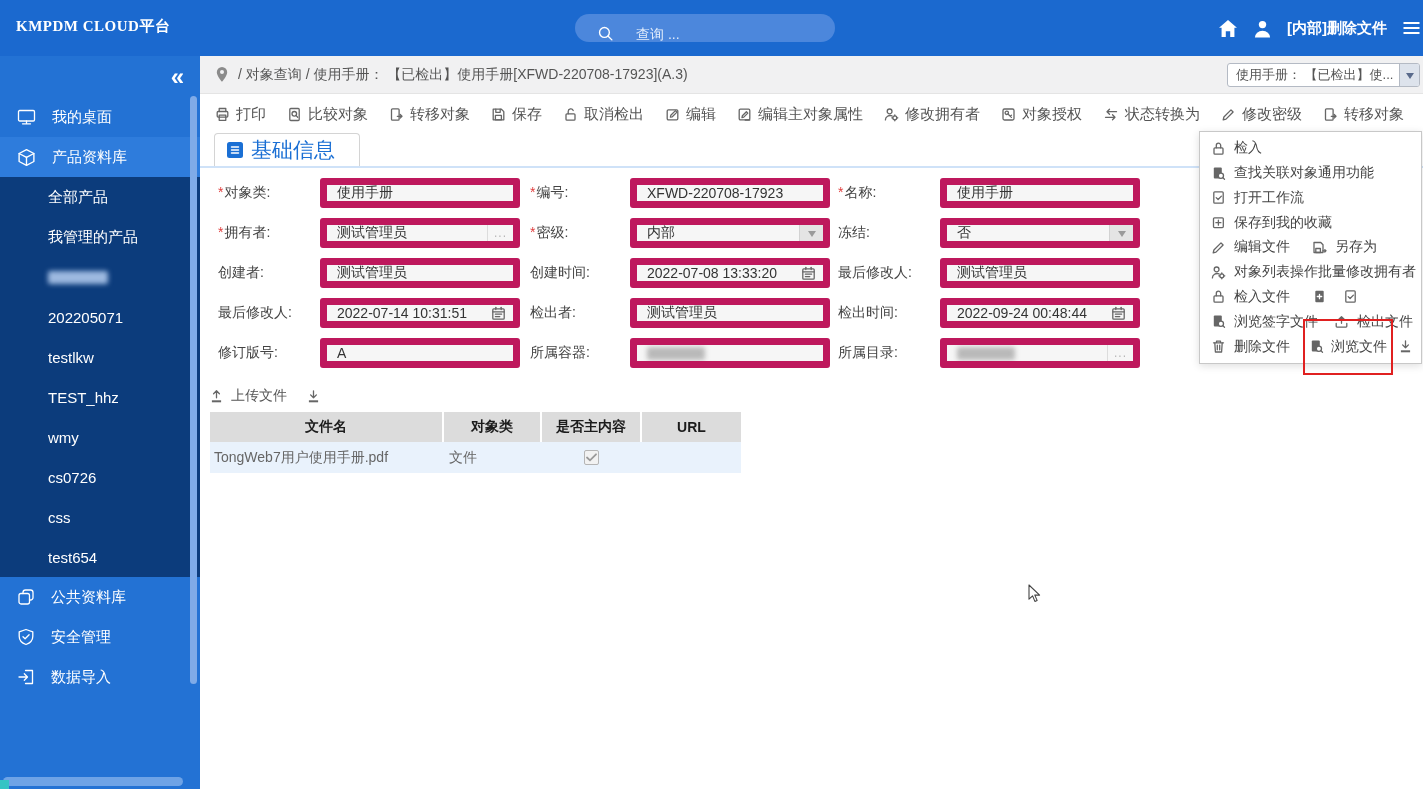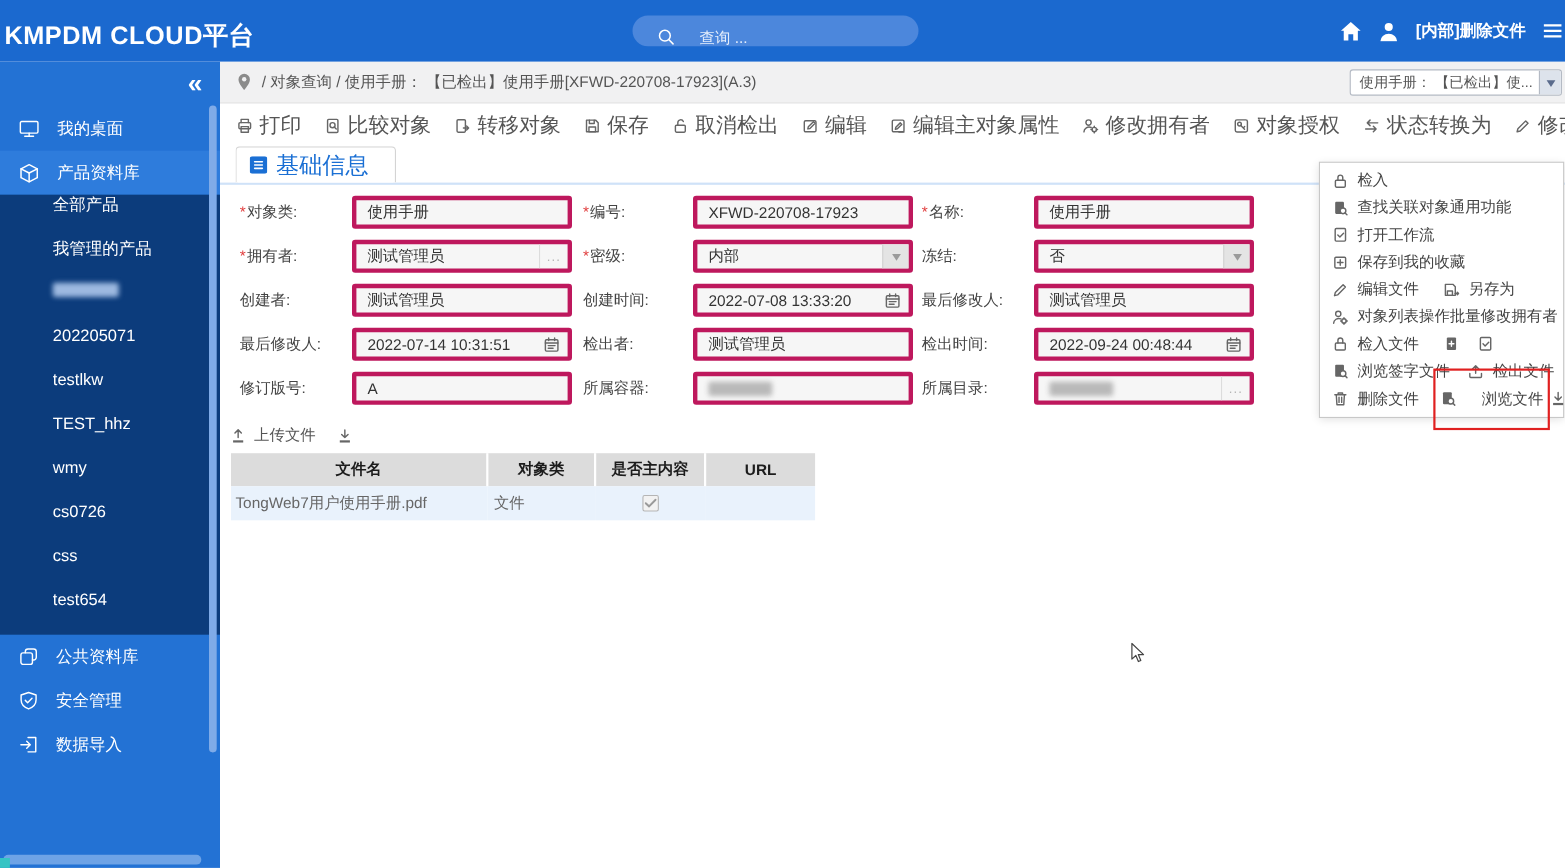--- a/index.html
+++ b/index.html
@@ -7,65 +7,65 @@
   body {
     position:relative; overflow:hidden; background:#fff;
     font-family:"Liberation Sans","DejaVu Sans",sans-serif; color:#333;
   }
   svg { display:block; }
   .ic  { stroke:#666; fill:none; stroke-width:1.3; stroke-linecap:round; stroke-linejoin:round; }
   .icw { stroke:#fff; fill:none; stroke-width:1.3; stroke-linecap:round; stroke-linejoin:round; }
 
   
   .header { position:absolute; top:0; left:0; width:1423px; height:56px; background:#1b69cf; z-index:5; }
-  .app-title { position:absolute; left:4px; top:17px; color:#fff; font-weight:bold; font-size:23px; letter-spacing:.5px; }
+  .app-title { position:absolute; left:16px; top:17px; color:#fff; font-weight:bold; font-size:15px; letter-spacing:.5px;font-family:Liberation Serif, serif; }
   .search-pill { position:absolute; left:575px; top:14px; width:260px; height:28px; background:#4c87dc; border-radius:14px; display:flex; align-items:flex-end; }
   .search-pill svg { margin-left:22px; }
   .search-input { margin-left:22px; border:none; outline:none; background:transparent; color:#fff; font-size:14px; width:170px; font-family:inherit; }
   .search-input::placeholder { color:#e3edfb; opacity:1; }
   .header-right { position:absolute; right:2px; top:0; height:56px; display:flex; align-items:center; gap:15px; }
   .user-label { color:#fff; font-size:15px; font-weight:bold; white-space:nowrap; }
 
   
   .sidebar { position:absolute; top:56px; left:0; width:200px; height:733px; background:#2372d4; color:#fff; z-index:4; }
   .collapse-btn { position:absolute; top:6px; right:16px; font-size:24px; font-weight:bold; color:#fff; line-height:30px; }
   .nav-list { position:absolute; top:41px; left:0; width:200px; }
   .nav-item { height:40px; display:flex; align-items:center; padding-left:17px; gap:16px; font-size:15px; cursor:default; }
   .nav-item.selected { background:#2e7cdc; }
   .sub-nav { background:#0c3c7c; }
-  .sub-item { height:40px; display:flex; padding-left:48px; font-size:15px; }
+  .sub-item { height:40px; display:flex; align-items:center; padding-left:48px; font-size:15px; }
   .navblur { width:60px; height:13px; background:#9db9e0; border-radius:2px; filter:blur(2.5px); }
   .v-scroll { position:absolute; right:3px; top:40px; width:7px; height:588px; background:#7fabe8; border-radius:4px; }
   .h-scroll { position:absolute; left:3px; bottom:3px; width:180px; height:9px; background:#6ea3e6; border-radius:5px; }
   .corner-accent { position:absolute; left:0; bottom:0; width:9px; height:9px; background:#35c4c4; }
 
   
   .main { position:absolute; top:56px; left:200px; width:1223px; height:733px; background:#fff; }
   .breadcrumb-bar { height:38px; background:#f1f1f2; border-bottom:1px solid #e4e4e4; display:flex; align-items:center; padding-left:15px; position:relative; }
   .breadcrumb-text { font-size:14px; color:#555; margin-left:9px; white-space:nowrap; }
   .obj-select { position:absolute; right:3px; top:7px; width:193px; height:24px; background:#fff; border:1px solid #b4bac4; border-radius:3px; display:flex; align-items:stretch; overflow:hidden; }
   .obj-select .val { flex:1; font-size:13px; color:#555; line-height:22px; padding-left:8px; white-space:nowrap; overflow:hidden; }
   .obj-select .arrow { width:20px; background:#dde3ec; border-left:1px solid #b4bac4; display:flex; align-items:center; justify-content:center; }
   .tri-down { width:0; height:0; border:4.5px solid transparent; border-top:6px solid #5a6b8c; margin-top:5px; }
 
   .toolbar { height:40px; display:flex; align-items:center; padding:0 12px 0 15px; gap:21px; background:#fff; }
-  .tbtn { display:flex; align-items:center; gap:6px; font-size:19px; color:#555; white-space:nowrap; cursor:default; }
+  .tbtn { display:flex; align-items:center; gap:6px; font-size:15px; color:#555; white-space:nowrap; cursor:default; }
   .chevron-btn { margin-left:auto; margin-right:12px; }
 
   .tabrow { height:34px; border-bottom:2px solid #cfe2f8; padding-left:14px; display:flex; align-items:flex-end; }
   .tab { height:33px; border:1px solid #d4d4d4; border-bottom:none; border-radius:4px 4px 0 0; background:#fff;
          display:flex; align-items:center; gap:8px; padding:0 24px 0 12px; color:#1a6fd4; font-size:21px; }
 
   .form { padding:10px 0 0 18px; }
   .frow { display:flex; align-items:center; margin-bottom:10px; }
   .fg { display:flex; align-items:center; }
   .lbl { font-size:14px; color:#444; white-space:nowrap; }
   .lbl.req::before { content:"*"; color:#e03c3c; margin-right:1px; }
   .w1 { width:102px; } .w2 { width:100px; margin-left:10px; } .w3 { width:102px; margin-left:8px; }
-  .box { width:200px; height:30px; background:#f6f6f6; border:4px solid #be185d; border-radius:3px; display:flex; align-items:center; overflow:hidden; }
+  .box { width:200px; height:30px; background:#f6f6f6; border:7px solid #be185d; border-radius:3px; display:flex; align-items:center; overflow:hidden; }
   .box .val { flex:1; padding-left:10px; font-size:14px; color:#333; white-space:nowrap; }
   .ell { width:26px; align-self:stretch; border-left:1px solid #dcdcdc; display:flex; align-items:center; justify-content:center; color:#b5b5b5; font-size:12px; letter-spacing:1px; }
   .ddl { width:24px; align-self:stretch; background:#e4e4e4; border-left:1px solid #d2d2d2; display:flex; align-items:center; justify-content:center; }
   .ddl .tri { width:0; height:0; border:4.5px solid transparent; border-top:6px solid #9a9a9a; margin-top:5px; }
   .cal { margin-right:7px; }
   .blurline { width:58px; height:13px; background:#b9b9b9; border-radius:2px; filter:blur(2.5px); margin-left:10px; }
 
   .upload-row { display:flex; align-items:center; padding:9px 0 7px 9px; font-size:14px; color:#555; }
   .upload-row .ulab { margin-left:7px; }
   .dl-btn { margin-left:19px; }
@@ -73,25 +73,25 @@
   .ftable { margin-left:10px; border-collapse:collapse; font-size:14px; table-layout:fixed; }
   .ftable th { background:#dcdcdc; height:30px; font-weight:bold; color:#1c1c1c; border-right:2px solid #fff; text-align:center; }
   .ftable th:last-child { border-right:none; }
   .ftable td { height:31px; background:#e9f2fc; color:#666; }
   .td-name { padding-left:4px; } .td-class { padding-left:6px; }
   .checkbox { width:15px; height:15px; border:1px solid #b5b5b5; background:#f2f2f2; border-radius:2px; margin:0 auto; display:flex; align-items:center; justify-content:center; }
 
   
   .context-menu { position:absolute; left:1199px; top:131px; width:223px; height:233px; background:#fff;
     border:1px solid #c8c8c8; box-shadow:0 2px 8px rgba(0,0,0,.13); z-index:20;
-    display:flex; flex-direction:column; justify-content:space-between; padding:4px 0;margin-top:16px; }
+    display:flex; flex-direction:column; justify-content:space-between; padding:4px 0; }
   .mrow { display:flex; align-items:center; height:25px; padding:0 5px 0 11px; font-size:14px; color:#444; white-space:nowrap; }
   .mitem { display:flex; align-items:center; gap:8px; cursor:default; }
   .gap-l { margin-left:22px; } .gap-m { margin-left:16px; }
-  .red-box { border:2px solid #e02020; display:flex; align-items:center; gap:23px; padding:17px 4px; margin-left:13px; }
+  .red-box { border:2px solid #e02020; display:flex; align-items:center; gap:7px; padding:17px 4px; margin-left:13px; }
   .dl-end { margin-left:auto; margin-right:3px; }
 
   .cursor { position:absolute; left:1025px; top:584px; z-index:50; pointer-events:none; }
 </style>
 </head>
 <body>
 
 <div class="header">
   <div class="app-title">KMPDM CLOUD平台</div>
   <div class="search-pill">

